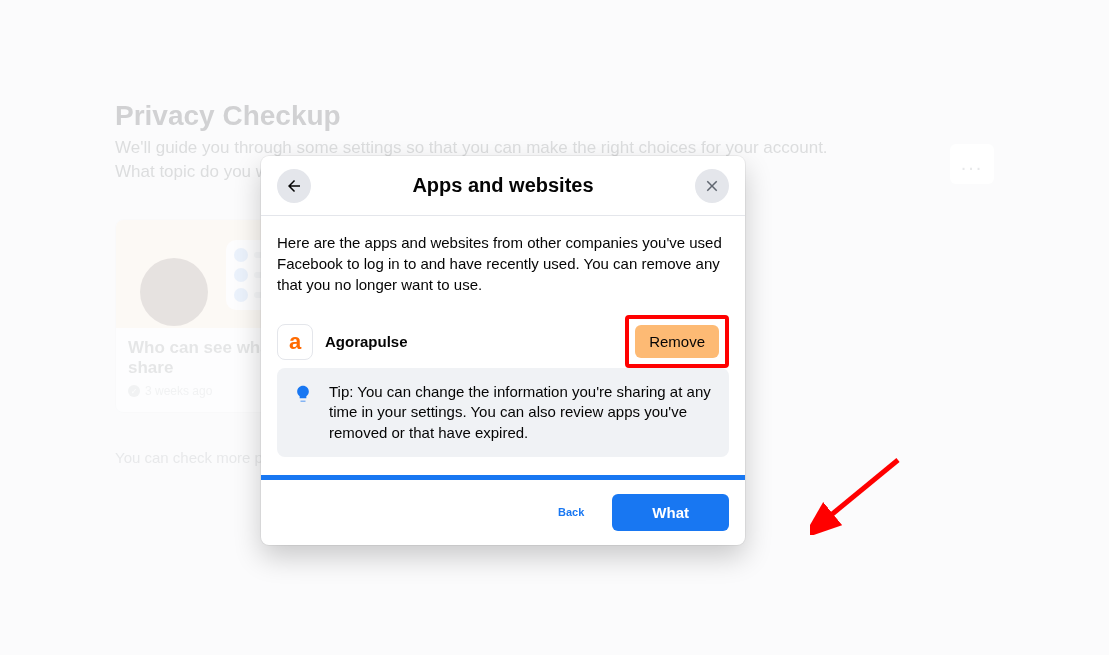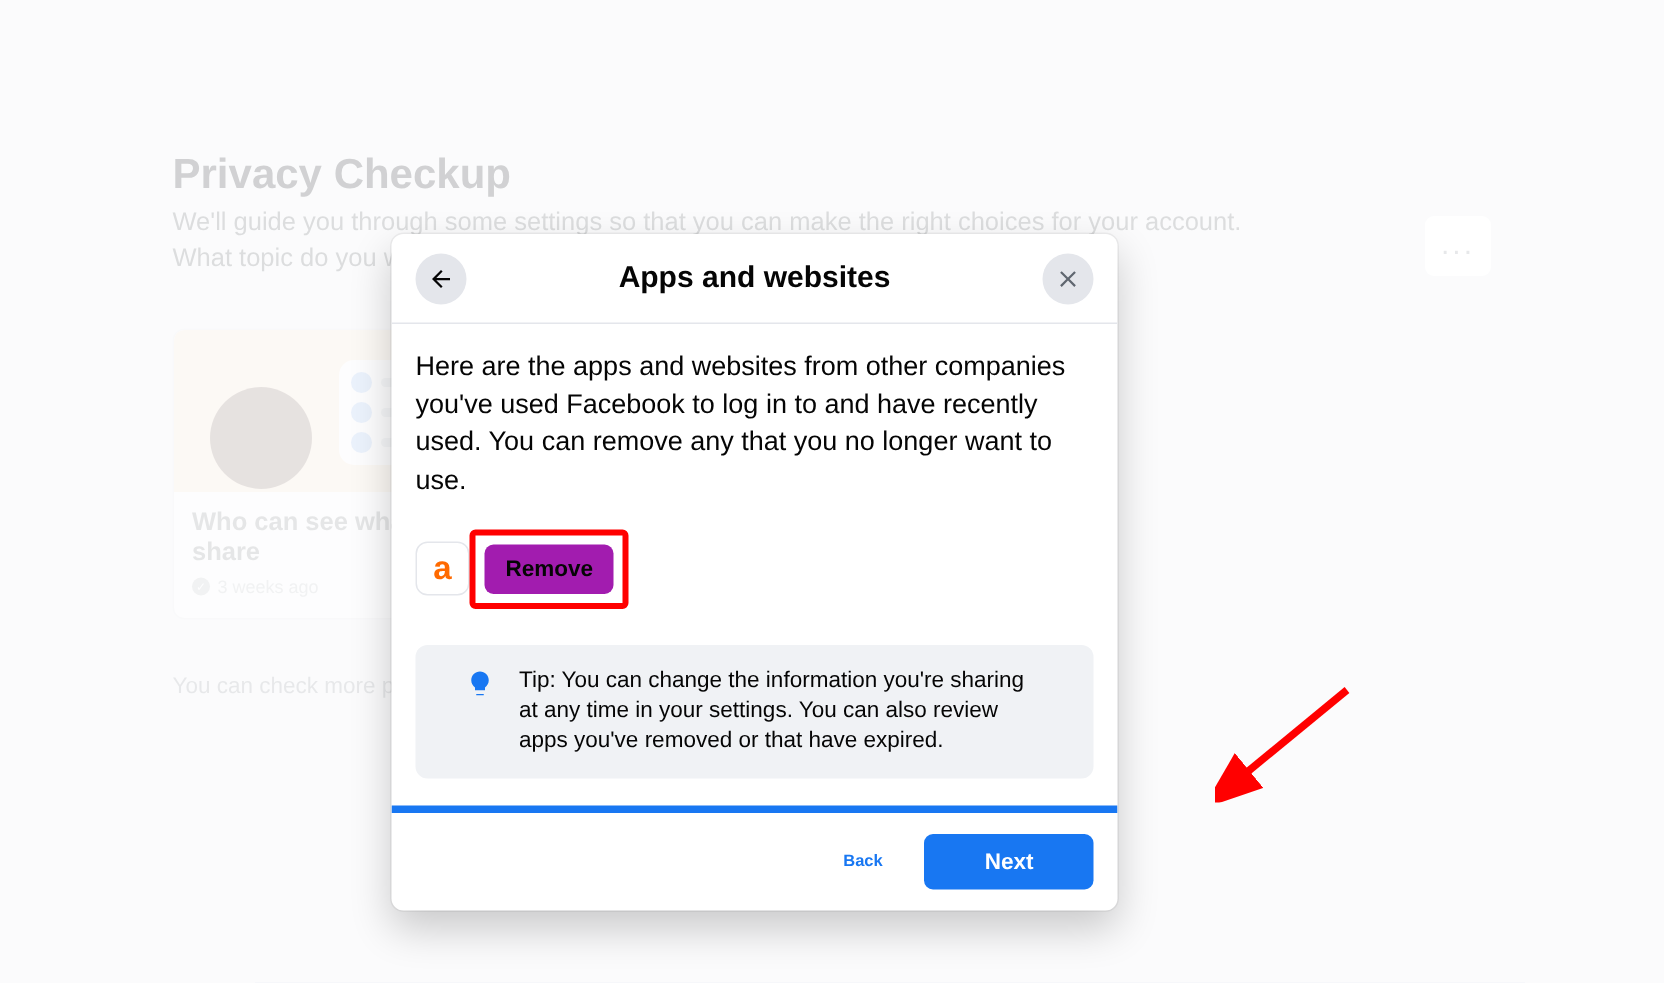--- a/index.html
+++ b/index.html
@@ -161,21 +161,21 @@
       width: 18px;
       height: 18px;
       fill: #050505;
     }
     .close-btn svg { fill: #606770; }
 
     .modal-body {
       padding: 16px 16px 18px 16px;
     }
     .modal-desc {
-      font-size: 18px;
+      font-size: 15px;
       line-height: 1.4;
       color: #050505;
     }
     .app-row {
       display: flex;
       align-items: center;
       margin-top: 20px;
     }
     .app-icon {
       width: 36px;
@@ -195,34 +195,33 @@
       font-weight: 600;
       color: #050505;
       flex: 1;
     }
     .remove-wrap {
       border: 4px solid #ff0000;
       border-radius: 4px;
       padding: 6px;
     }
     .remove-btn {
-      background: #a21caf;
+      background: #fdba74;
       border: none;
       border-radius: 6px;
       font-size: 15px;
-      font-weight: 700;
+      font-weight: 400;
       color: #050505;
       padding: 8px 14px;
       cursor: pointer;
     }
     .tip-box {
-      margin-top: 24px;
       background: #f0f2f5;
       border-radius: 8px;
-      padding: 14px 33px;
+      padding: 14px 16px;
       display: flex;
       gap: 16px;
     }
     .tip-bulb {
       color: #1877f2;
       flex-shrink: 0;
       margin-top: 2px;
     }
     .tip-bulb svg { width: 20px; height: 20px; fill: #1877f2; }
     .tip-text {
@@ -369,40 +368,41 @@
           <path d="M19 6.41 17.59 5 12 10.59 6.41 5 5 6.41 10.59 12 5 17.59 6.41 19 12 13.41 17.59 19 19 17.59 13.41 12z"></path>
         </svg>
     </button>
   </div>
 
   <div class="modal-body">
     <p class="modal-desc">Here are the apps and websites from other companies you've used Facebook to log in to and have recently used. You can remove any that you no longer want to use.</p>
 
     <div class="app-row">
       <div class="app-icon">a</div>
+      <div class="app-name">Agorapulse</div>
       <div class="remove-wrap">
         <button class="remove-btn">Remove</button>
       </div>
     </div>
 
     <div class="tip-box">
       <span class="tip-bulb">
         <svg viewBox="0 0 24 24">
             <path d="M9 21h6v-1H9v1zm3-19C8.14 2 5 5.14 5 9c0 2.38 1.19 4.47 3 5.74V17h8v-2.26c1.81-1.27 3-3.36 3-5.74 0-3.86-3.14-7-7-7z"></path>
           </svg>
       </span>
       <div class="tip-text">Tip: You can change the information you're sharing at any time in your settings. You can also review apps you've removed or that have expired.</div>
     </div>
   </div>
 
   <div class="progress-bar"></div>
 
   <div class="modal-footer">
     <button class="back-link">Back</button>
-    <button class="next-btn">Next</button>
+    <button class="next-btn">What</button>
   </div>
 </div>
 
 <div class="arrow-annotation">
   <svg viewBox="0 0 95 80">
     <defs>
       <marker id="ah" markerWidth="10" markerHeight="10" refX="2" refY="3" orient="auto">
         <path d="M0,0 L0,6 L8,3 z" fill="#ff0000"></path>
       </marker>
     </defs>

